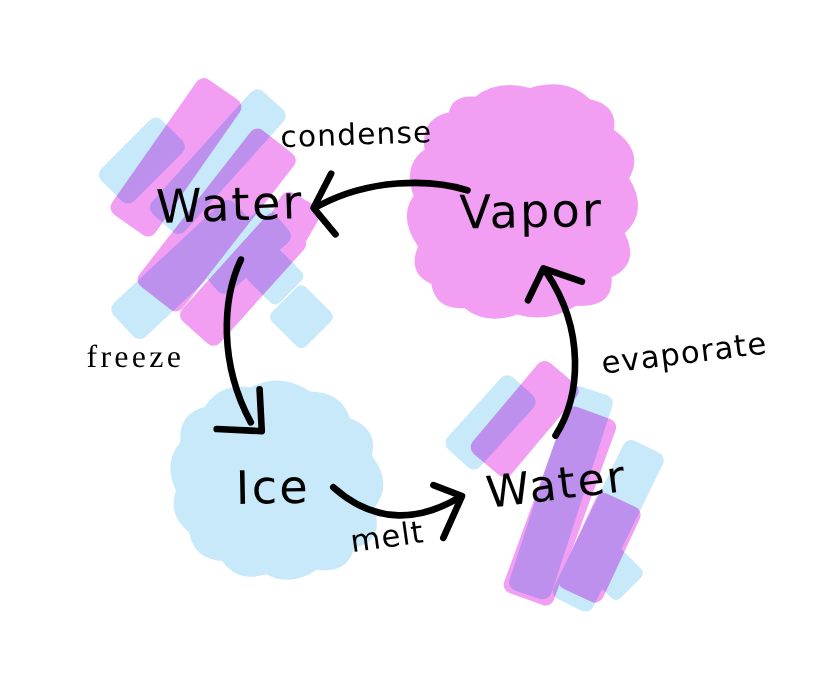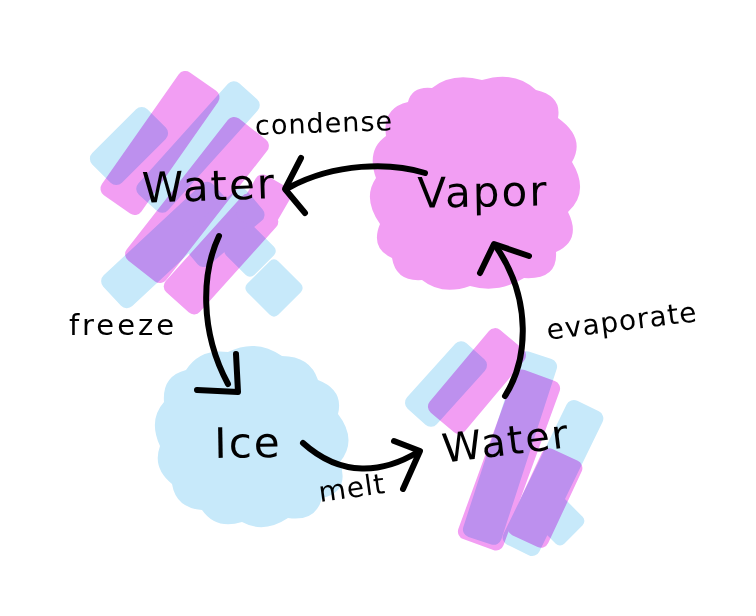--- a/index.html
+++ b/index.html
@@ -23,21 +23,21 @@
     user-select:none;
   }
   .node-label{font-size:42px;letter-spacing:2px;}
   .edge-label{font-size:27px;letter-spacing:1px;}
   
   .lbl-water-top   {left:209px;top:186px;transform:translate(-50%,-50%) rotate(-2deg);}
   .lbl-vapor       {left:483px;top:192px;transform:translate(-50%,-50%) rotate(-1deg);}
   .lbl-ice         {left:248px;top:443px;transform:translate(-50%,-50%) rotate(-1deg);}
   .lbl-water-bottom{left:506px;top:441px;font-size:40px;transform:translate(-50%,-50%) rotate(-7deg);}
   .lbl-condense    {left:324px;top:123px;transform:translate(-50%,-50%) rotate(-2deg);}
-  .lbl-freeze      {left:123px;top:325px;font-size:29px;letter-spacing:3px;transform:translate(-50%,-50%);}
+  .lbl-freeze      {left:123px;top:325px;font-size:29px;letter-spacing:3px;transform:translate(-50%,-50%);font-family:Liberation Serif, serif;}
   .lbl-melt        {left:352px;top:488px;font-size:28px;transform:translate(-50%,-50%) rotate(-8deg);}
   .lbl-evaporate   {left:622px;top:321px;font-size:28px;transform:translate(-50%,-50%) rotate(-7deg);}
 </style>
 </head>
 <body>
 
 <div class="canvas">
 
   <svg class="layer" width="756" height="616" viewBox="0 0 756 616">
 

